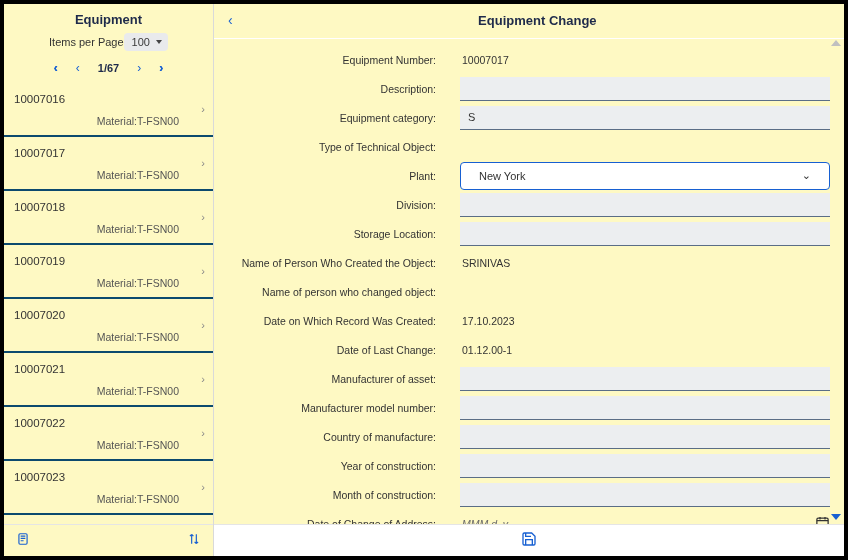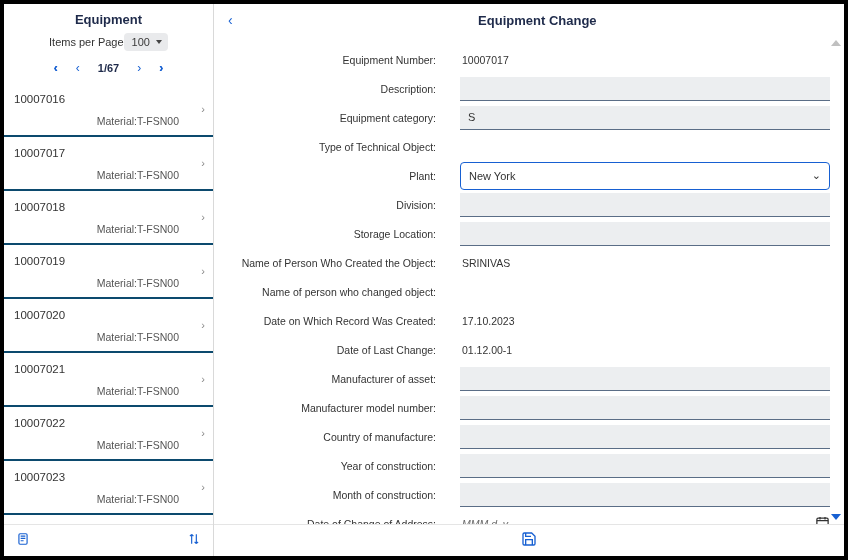--- a/index.html
+++ b/index.html
@@ -5,21 +5,21 @@
   * { box-sizing: border-box; margin: 0; padding: 0; }
   body {
     font-family: -apple-system, BlinkMacSystemFont, "Segoe UI", Arial, sans-serif;
     background: #000;
     padding: 4px;
     width: 848px;
     height: 560px;
     overflow: hidden;
   }
   .app {
-    background: #ffffff;
+    background: #fef9c3;
     width: 840px;
     height: 552px;
     display: flex;
     position: relative;
   }
   .sidebar {
     width: 210px;
     border-right: 1px solid #d9d9d9;
     display: flex;
     flex-direction: column;
@@ -167,21 +167,21 @@
     padding: 0 8px;
     color: #333;
   }
   .select {
     flex: 1;
     background: #fff;
     border: 1.5px solid #1760d2;
     border-radius: 4px;
     height: 28px;
     font-size: 11px;
-    padding: 0 8px;
+    padding: 0 18px;
     color: #333;
     display: flex;
     align-items: center;
     justify-content: space-between;
     cursor: pointer;
   }
   .select .chev { color: #333; font-size: 11px; }
   .date-field {
     flex: 1;
     display: flex;

